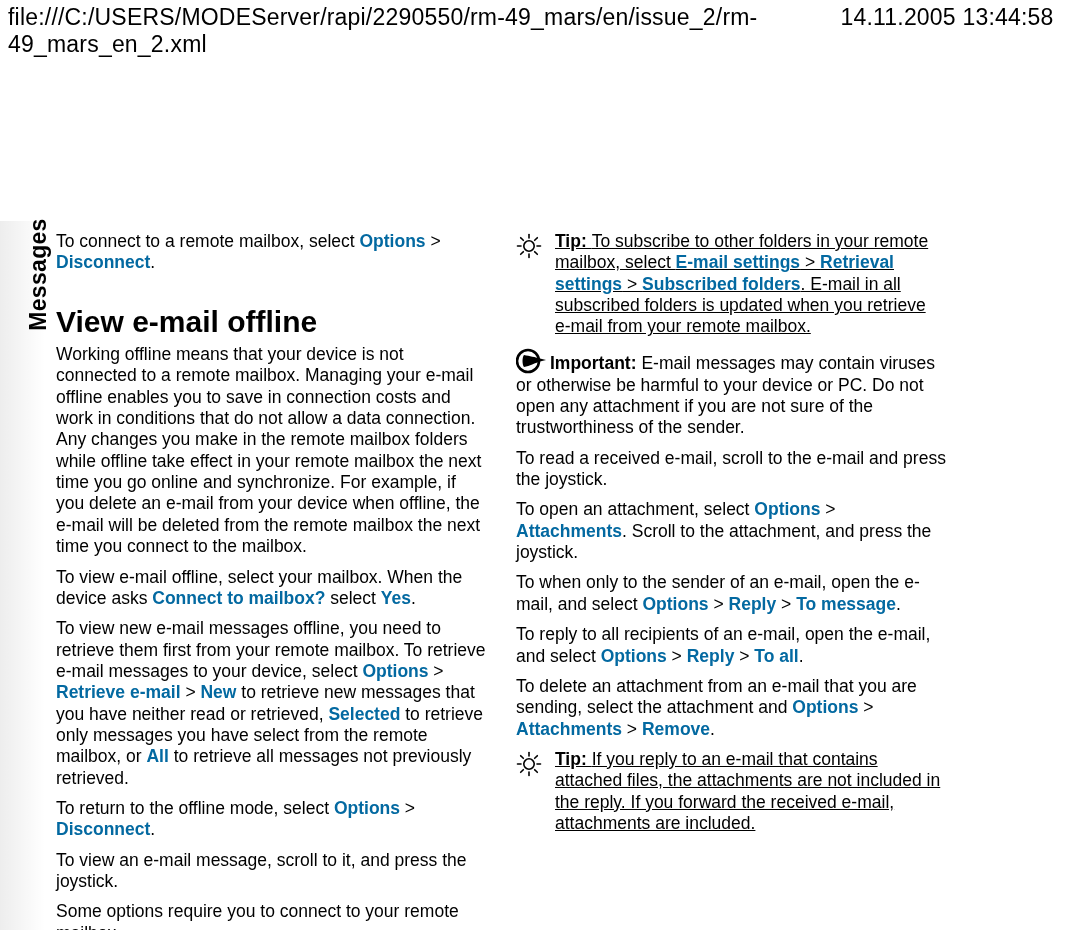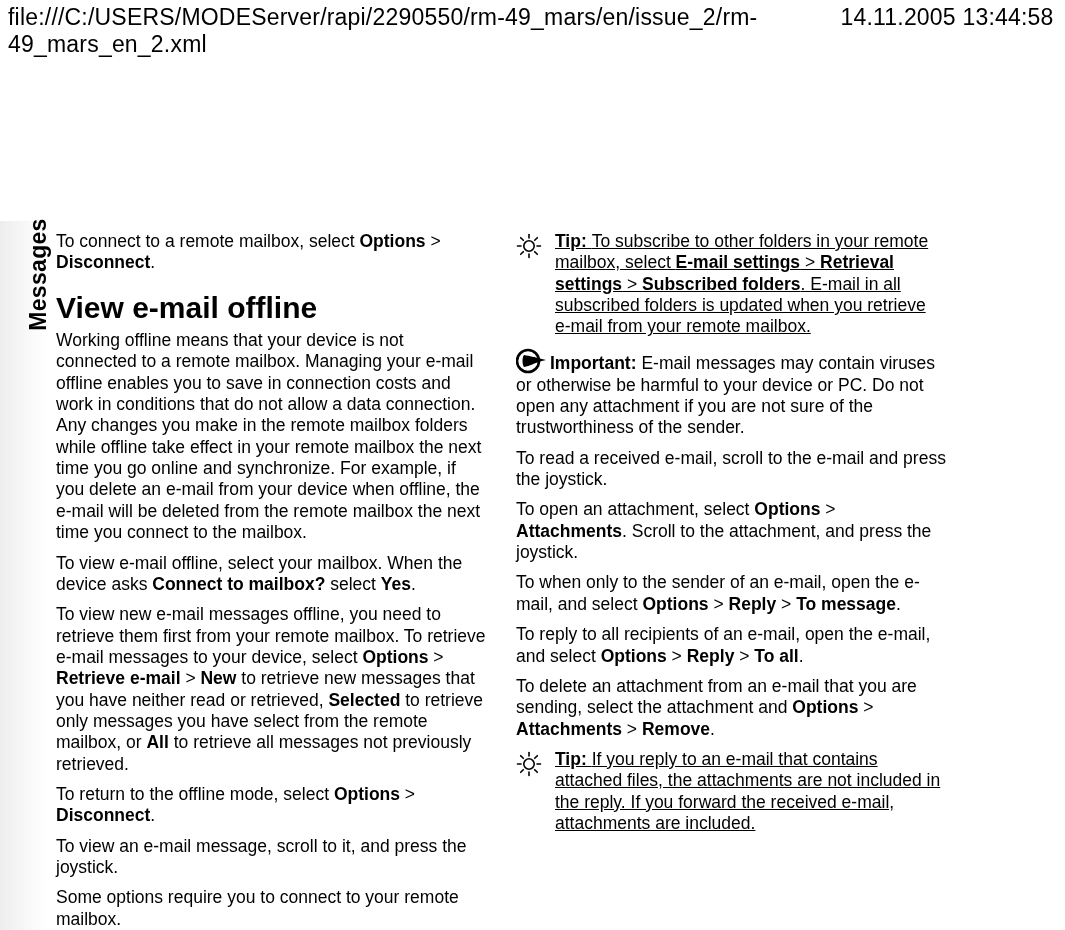--- a/index.html
+++ b/index.html
@@ -56,25 +56,25 @@
   }
   .content-area::after {
     content: none;
   }
   .col {
     width: 430px;
     font-size: 17.5px;
     line-height: 1.22;
   }
   .col p { margin: 0 0 9px 0; }
-  .link { color: #000000; font-weight: 600; }
+  .link { color: #0369a1; font-weight: 600; }
   .h2 {
     font-size: 30px;
     font-weight: 700;
-    margin: 18px 0 6px 0;
+    margin: 32px 0 6px 0;
     line-height: 1.08;
   }
   .bold { font-weight: 700; }
   .tipblock {
     display: flex;
     gap: 11px;
     margin-bottom: 9px;
     text-decoration: underline;
   }
   .tipicon {

